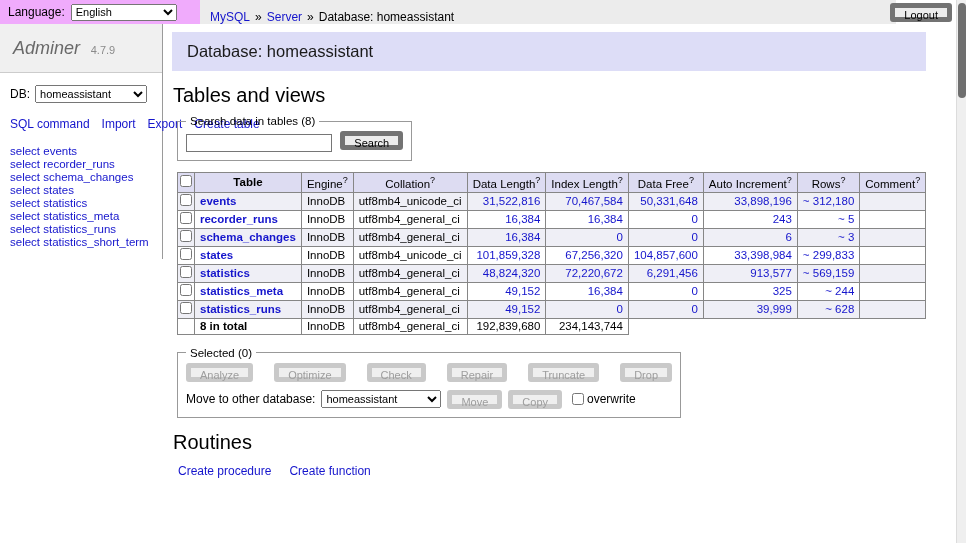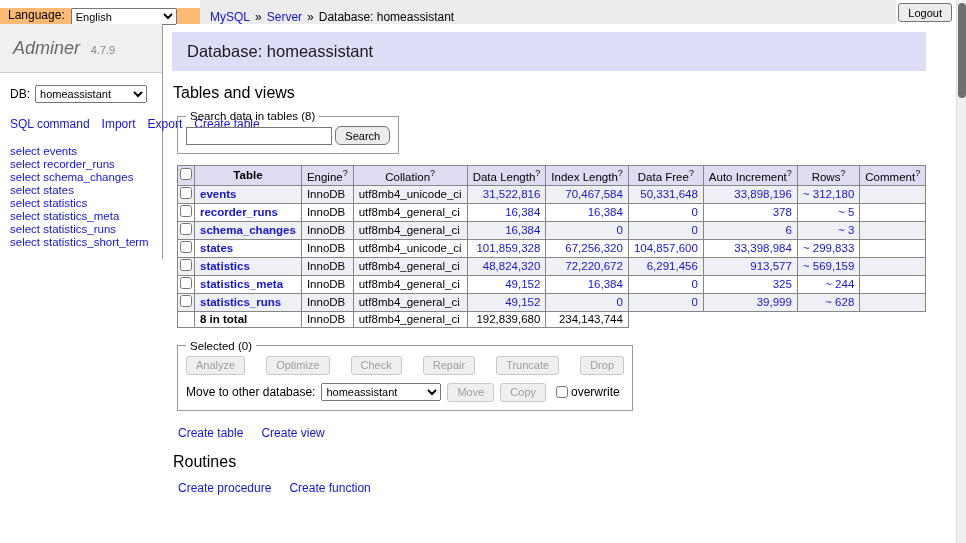--- a/index.html
+++ b/index.html
@@ -6,48 +6,48 @@
     --link:#1515cc; --title-bg:#ddddf7; --table-header-bg:#dddcf2; --row-alt-bg:#efeff6;
     --breadcrumb-bg:#ececec; --sidebar-header-bg:#f0f0f0; --border:#868686;
   }
   *{box-sizing:border-box;margin:0;padding:0;}
   html,body{width:966px;height:543px;}
   body{font-family:"Liberation Sans",sans-serif;font-size:12px;color:#000;background:#fff;overflow:hidden;position:relative;}
   a{color:var(--link);text-decoration:none;cursor:pointer;}
   select,input,button{font-family:inherit;}
 
   .topbar{display:flex;height:24px;align-items:stretch;}
-  .lang-area{width:200px;display:flex;gap:6px;padding-left:8px;background:#fdba74;margin-top:8px;}
+  .lang-area{width:200px;display:flex;align-items:center;gap:6px;padding-left:8px;background:#f0abfc;}
   .lang-area select{width:106px;height:17px;font-size:11px;}
   .breadcrumb{flex:1;background:var(--breadcrumb-bg);display:flex;align-items:flex-end;gap:5px;padding-left:10px;}
   .logout-area{width:70px;background:#fff;display:flex;justify-content:flex-end;align-items:flex-start;padding:3px 14px 0 0;}
 
   .cols{display:flex;align-items:flex-start;}
   .sidebar{width:193px;border-right:1px solid #9a9a9a;padding-bottom:10px;background:#fff;}
   .sidebar h1{background:var(--sidebar-header-bg);border-bottom:1px solid #ccc;padding:8px 0 12px 13px;font-weight:normal;}
   .logo{font-style:italic;font-size:18px;color:#696969;}
   .version{font-size:11px;color:#8a8a8a;margin-left:4px;}
   .db-row{margin:12px 0 0 10px;display:flex;align-items:center;gap:5px;}
   .db-row select{width:112px;height:18px;font-size:11px;}
   .side-links{margin:13px 0 0 10px;width:152px;line-height:1.45;}
   .side-links a{margin-right:12px;white-space:nowrap;}
   .table-links{margin:12px 0 0 10px;}
   .table-links a{display:block;font-size:11.5px;line-height:13px;}
 
   .main{flex:1;padding:8px 58px 0 9px;}
   h2{background:var(--title-bg);font-weight:normal;font-size:16.5px;color:#1a1a1a;padding:10px 0 10px 15px;}
   .actions{margin:13px 0 0 6px;}
   .actions a{margin-right:17px;}
-  h3{font-weight:normal;font-size:16px;margin:13px 0 0 1px;color:#000;}
+  h3{font-weight:normal;font-size:20px;margin:13px 0 0 1px;color:#000;}
   fieldset{border:1px solid #999;width:fit-content;margin:8px 0 0 5px;padding:4px 8px 8px 8px;}
   legend{font-size:11.5px;padding:0 4px;}
   .search-fieldset input[type=text]{width:146px;height:18px;border:1px solid #767676;padding:1px 4px;font-size:12px;background:#fff;}
-  .btn{font-size:11px;padding:1px 9px;height:19px;background:#ececec;border:1px solid #737373;border-radius:3px;color:#000;cursor:pointer;}
+  .btn{font-size:11px;padding:1px 9px;height:19px;background:#ececec;border:5px solid #737373;border-radius:3px;color:#000;cursor:pointer;}
   .btn:disabled{color:#9d9d9d;background:#efefef;border-color:#c9c9c9;cursor:default;}
-  .search-fieldset .btn{border-radius:6px;}
+  .search-fieldset .btn{margin-left:5px;}
 
   table{border-collapse:collapse;margin:11px 0 0 5px;font-size:11.5px;table-layout:fixed;}
   th,td{border:1px solid var(--border);padding:1px 5px;line-height:13px;height:16px;overflow:hidden;white-space:nowrap;}
   thead th{background:var(--table-header-bg);font-weight:normal;text-align:center;}
   .bold{font-weight:bold;margin-left:40px;}
   tbody tr:nth-child(odd):not(.total) td{background:var(--row-alt-bg);}
   td.cb,th.cb{text-align:center;padding:1px 2px;}
   td.name a{font-weight:bold;}
   td.num{text-align:right;color:var(--link);}
   td.num.black{color:#000;}
@@ -165,21 +165,21 @@
             <td></td>
           </tr>
           <tr>
             <td class="cb"><input type="checkbox" style=""></td>
             <td class="name"><a>recorder_runs</a></td>
             <td>InnoDB</td>
             <td>utf8mb4_general_ci</td>
             <td class="num">16,384</td>
             <td class="num">16,384</td>
             <td class="num">0</td>
-            <td class="num">378</td>
+            <td class="num">243</td>
             <td class="num">~ 5</td>
             <td></td>
           </tr>
           <tr>
             <td class="cb"><input type="checkbox" style=""></td>
             <td class="name"><a>schema_changes</a></td>
             <td>InnoDB</td>
             <td>utf8mb4_general_ci</td>
             <td class="num">16,384</td>
             <td class="num">0</td>
@@ -263,21 +263,20 @@
         <select id="move-select"><option>homeassistant</option></select>
         <button class="btn" disabled="">Move</button>
         <button class="btn" disabled="">Copy</button>
         <span class="chk">
           <input type="checkbox" style="">
           <span>overwrite</span>
         </span>
       </div>
     </fieldset>
 
-    <p class="links-row" id="create-links"><a>Create table</a><a>Create view</a></p>
 
     <h3>Routines</h3>
     <p class="links-row routine-links" id="routine-links"><a>Create procedure</a><a>Create function</a></p>
 
   </div>
 </div>
 
 <div class="scrollbar">
   <div class="scroll-thumb"></div>
 </div>

